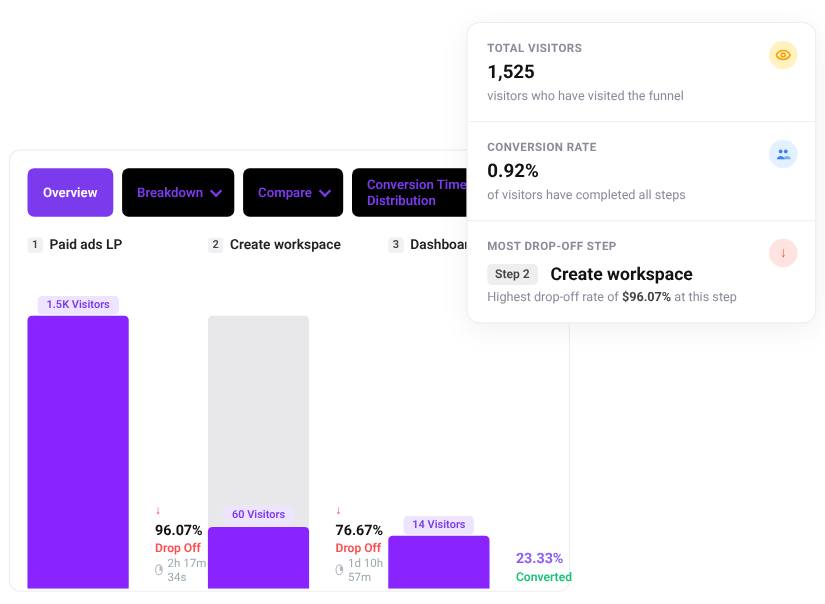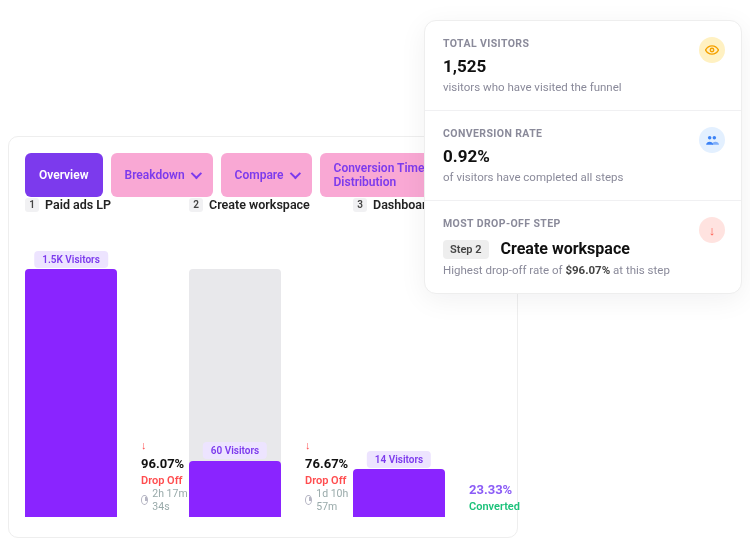--- a/index.html
+++ b/index.html
@@ -15,33 +15,33 @@
     position: absolute;
     left: 8px;
     top: 136px;
     width: 510px;
     height: 402px;
     border: 1px solid #eee;
     border-radius: 10px;
     padding: 16px;
     background: #fff;
   }
-  .tabs { display: flex; gap: 8px; }
+  .tabs { display: flex; gap: 8px; margin-bottom: 18px; }
   .tab {
     font-size: 12px;
     font-weight: 600;
     padding: 8px 14px;
     border-radius: 6px;
     display: flex;
     align-items: center;
     gap: 6px;
     cursor: pointer;
   }
   .tab.active { background: #7c3aed; color: #fff; }
-  .tab.inactive { background: #f9a8d4; color: #7c3aed; }
+  .tab.inactive { background: #000000; color: #7c3aed; }
   .chev {
     width: 8px; height: 8px;
     border-right: 2px solid #7c3aed;
     border-bottom: 2px solid #7c3aed;
     transform: rotate(45deg) translateY(-2px);
     display: inline-block;
   }
   .funnel { display: flex; height: 320px; position: relative; }
   .step { flex: 1; display: flex; flex-direction: column; position: relative; }
   .step-head { display: flex; align-items: center; gap: 6px; margin-bottom: 8px; }

